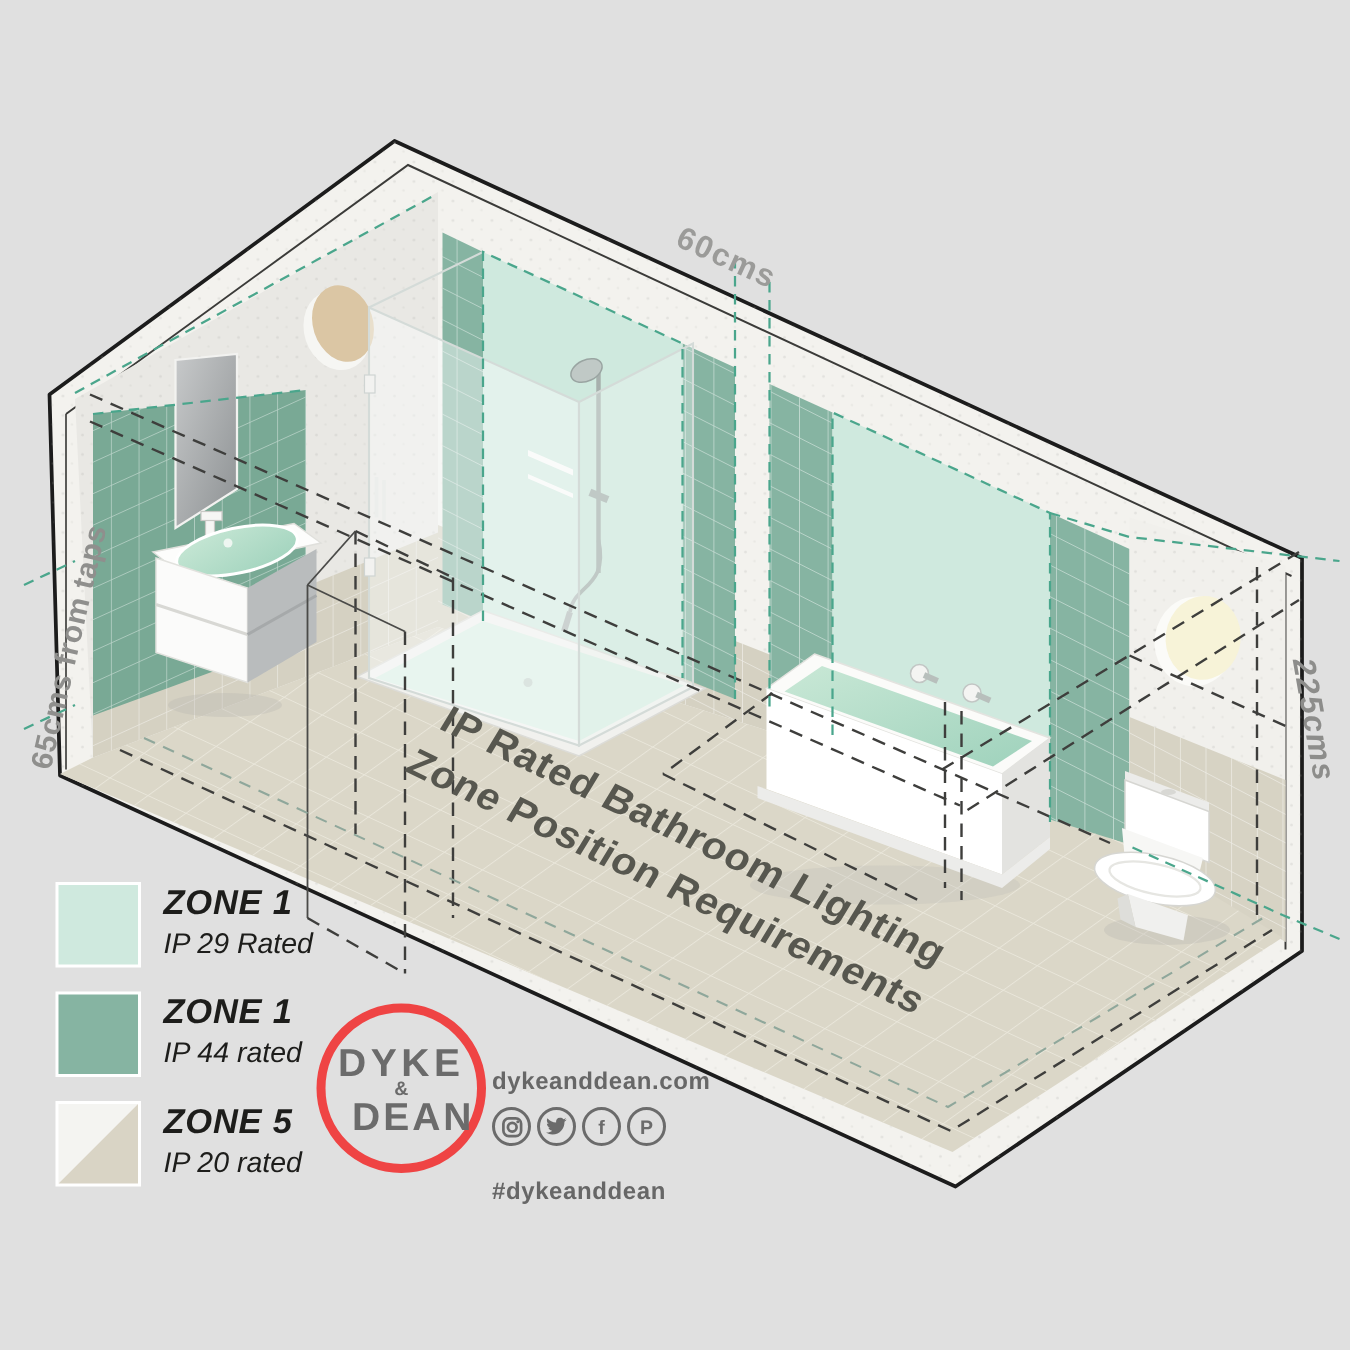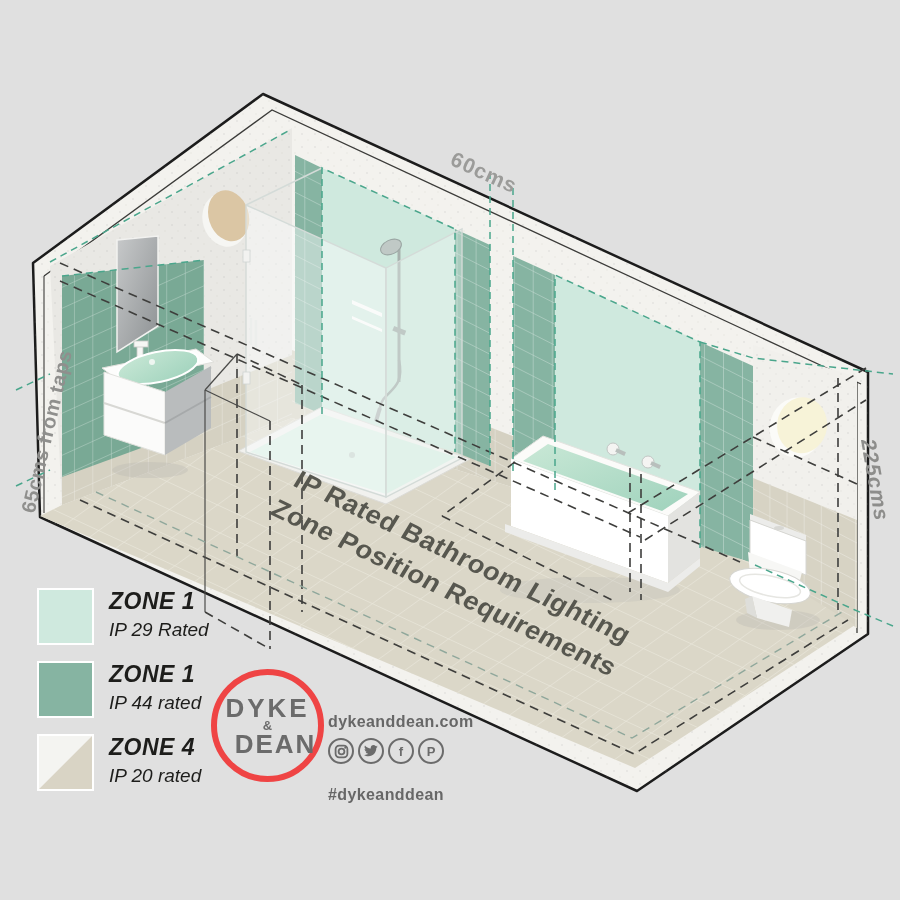--- a/index.html
+++ b/index.html
@@ -266,21 +266,21 @@
         <div class="lzone">ZONE 1</div>
         <div class="lrating">IP 44 rated</div>
       </div>
     </div>
     <div class="lrow">
       <svg class="lswatch" width="57" height="57">
         <polygon points="2,2 55,2 2,55" fill="#f4f4f1"></polygon>
         <polygon points="55,2 55,55 2,55" fill="#d9d4c5"></polygon>
       </svg>
       <div class="ltxt">
-        <div class="lzone">ZONE 4</div>
+        <div class="lzone">ZONE 5</div>
         <div class="lrating">IP 20 rated</div>
       </div>
     </div>
   </div>
 
   <div class="abs logo">
     <div class="l1">DYKE</div>
     <div class="lamp">&amp;</div>
     <div class="l2">DEAN</div>
   </div>

